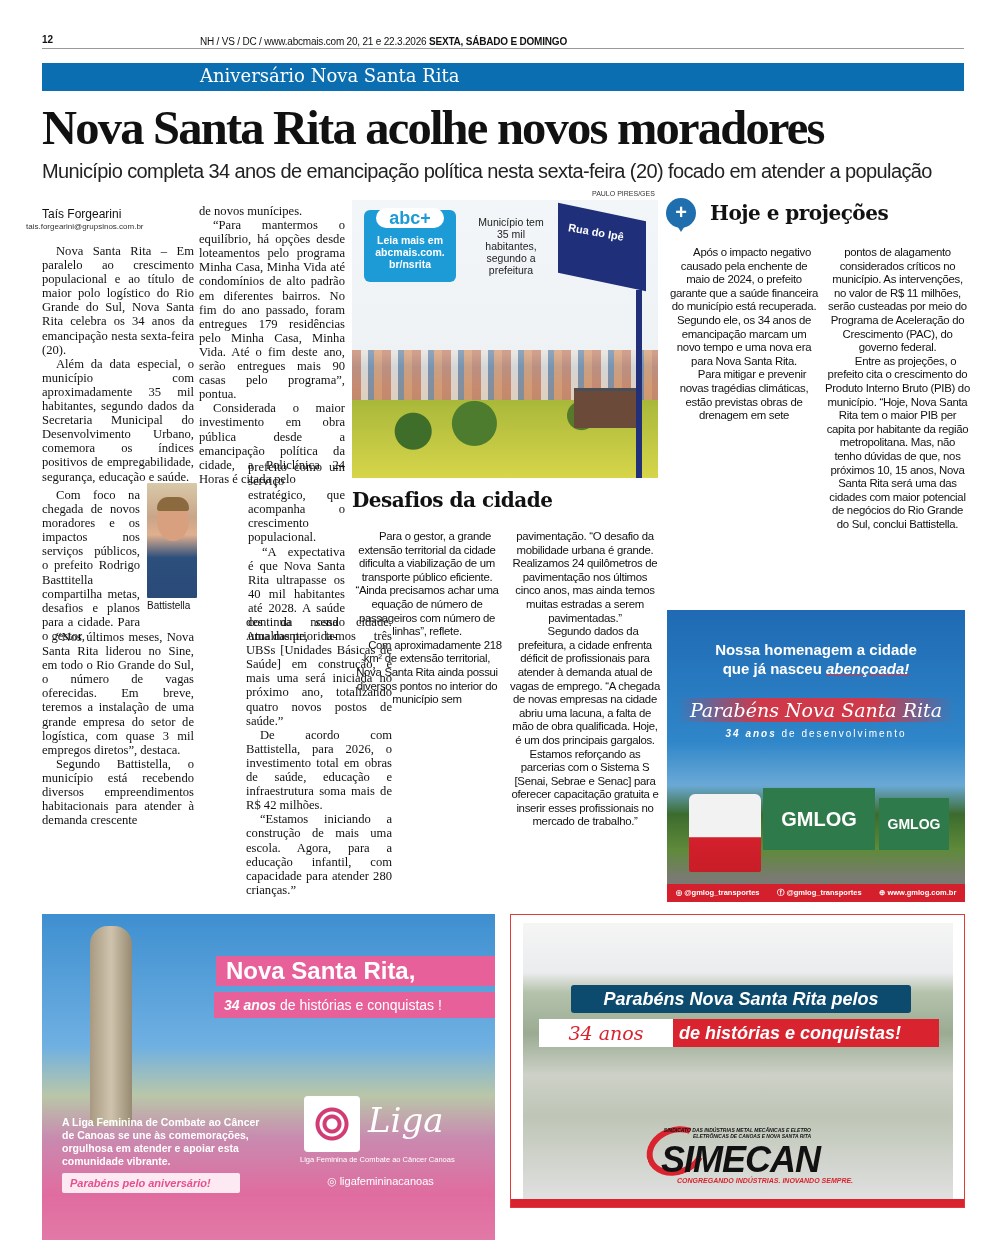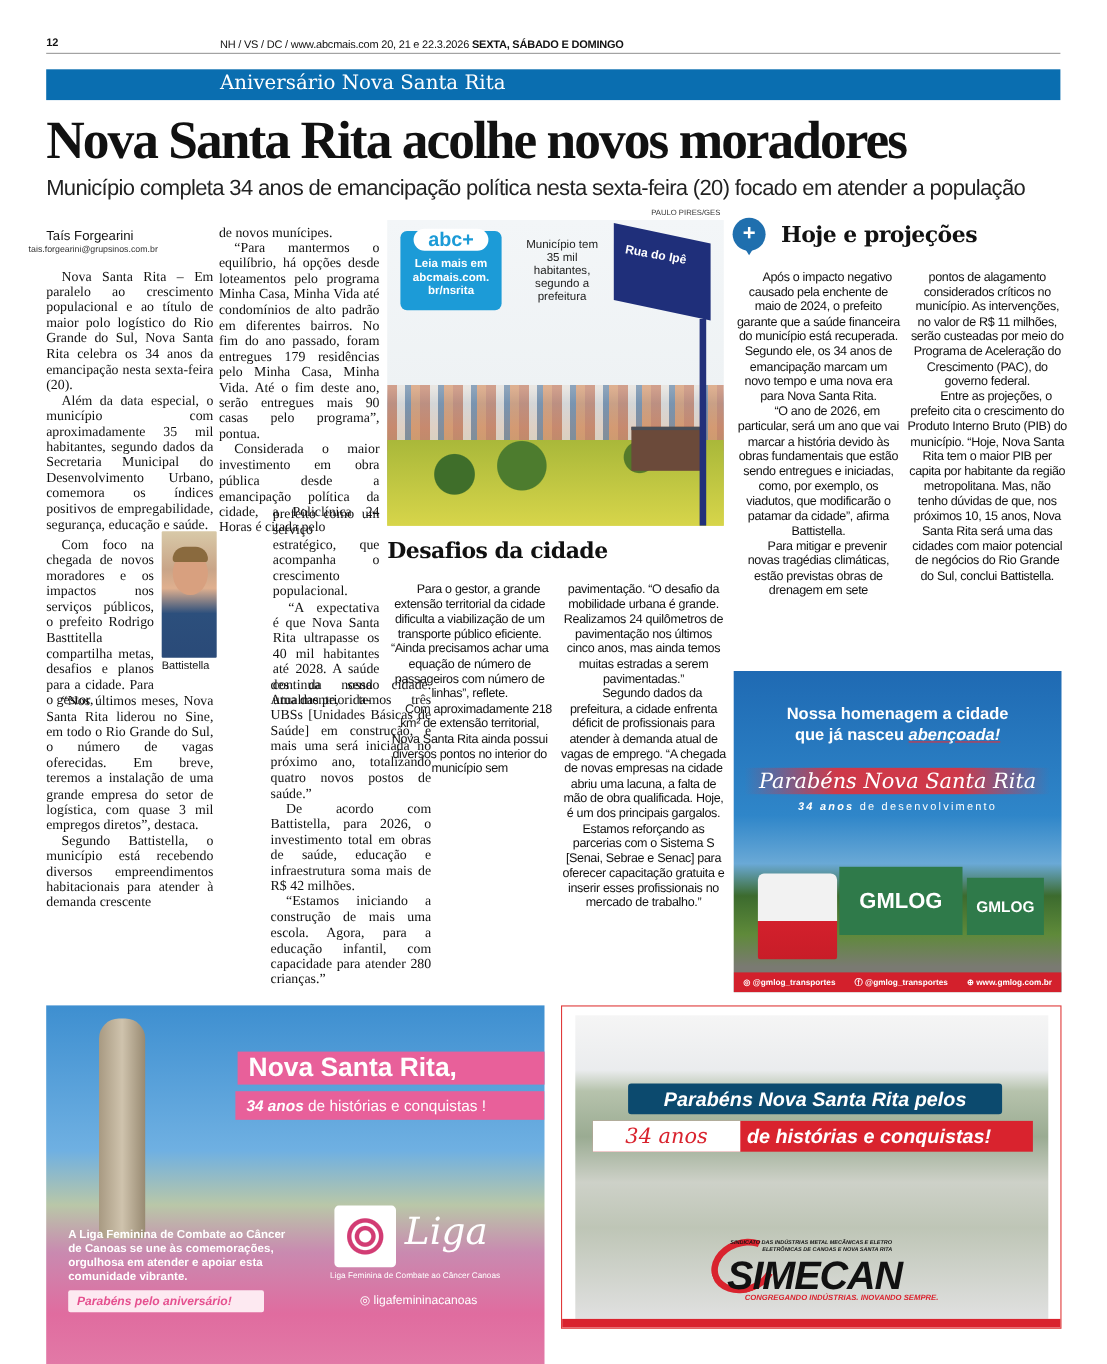--- a/index.html
+++ b/index.html
@@ -154,21 +154,20 @@
 </div>
 <div class="abs sans c3b">
   <p style="text-indent:0">pavimentação. “O desafio da mobilidade urbana é grande. Realizamos 24 quilômetros de pavimentação nos últimos cinco anos, mas ainda temos muitas estradas a serem pavimentadas.”</p>
   <p>Segundo dados da prefeitura, a cidade enfrenta déficit de profissionais para atender à demanda atual de vagas de emprego. “A chegada de novas empresas na cidade abriu uma lacuna, a falta de mão de obra qualificada. Hoje, é um dos principais gargalos. Estamos reforçando as parcerias com o Sistema S [Senai, Sebrae e Senac] para oferecer capacitação gratuita e inserir esses profissionais no mercado de trabalho.”</p>
 </div>
 
 <div class="abs metas-icon">+</div>
 <h2 class="abs h-metas">Hoje e projeções</h2>
 <div class="abs sans c4a">
   <p>Após o impacto negativo causado pela enchente de maio de 2024, o prefeito garante que a saúde financeira do município está recuperada. Segundo ele, os 34 anos de emancipação marcam um novo tempo e uma nova era para Nova Santa Rita.</p>
-  <p>“O ano de 2026, em particular, será um ano que vai marcar a história devido às obras fundamentais que estão sendo entregues e iniciadas, como, por exemplo, os viadutos, que modificarão o patamar da cidade”, afirma Battistella.</p>
   <p>Para mitigar e prevenir novas tragédias climáticas, estão previstas obras de drenagem em sete</p>
 </div>
 <div class="abs sans c4b">
   <p style="text-indent:0">pontos de alagamento considerados críticos no município. As intervenções, no valor de R$ 11 milhões, serão custeadas por meio do Programa de Aceleração do Crescimento (PAC), do governo federal.</p>
   <p>Entre as projeções, o prefeito cita o crescimento do Produto Interno Bruto (PIB) do município. “Hoje, Nova Santa Rita tem o maior PIB per capita por habitante da região metropolitana. Mas, não tenho dúvidas de que, nos próximos 10, 15 anos, Nova Santa Rita será uma das cidades com maior potencial de negócios do Rio Grande do Sul, conclui Battistella.</p>
 </div>
 
 <div class="abs ad-gmlog">
   <div class="g-head">
     <div>Nossa homenagem a cidade</div>

